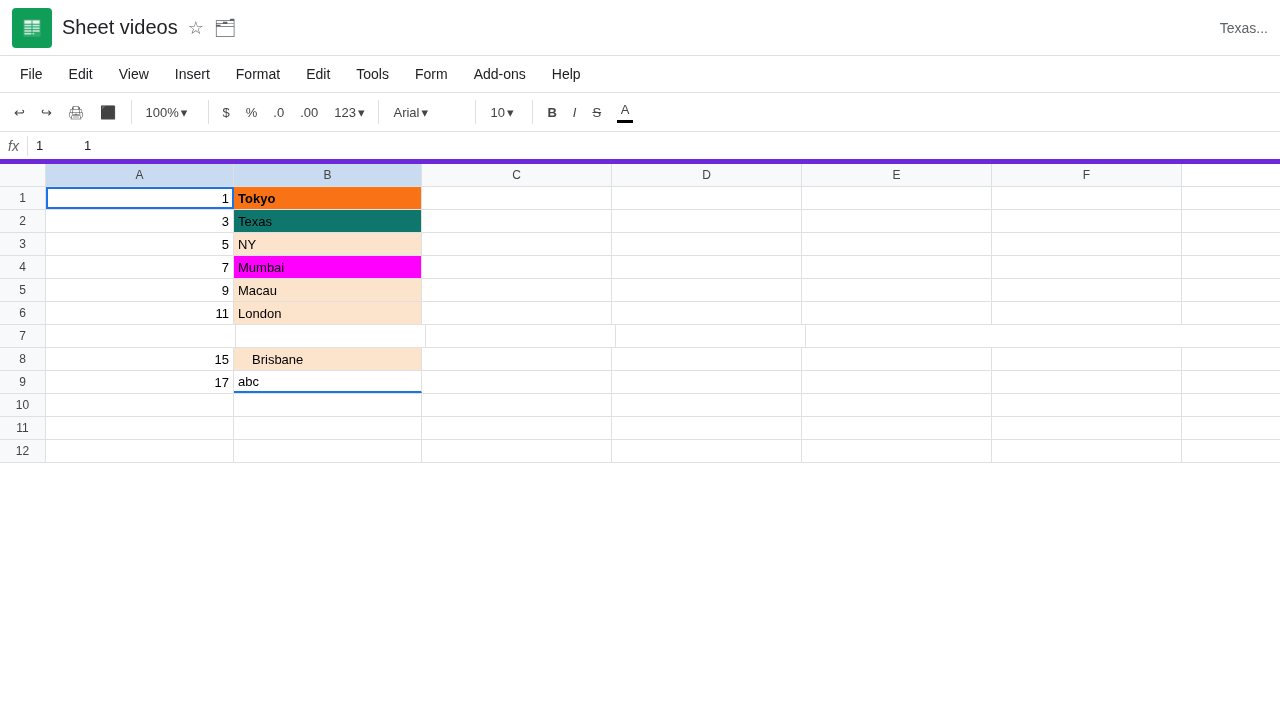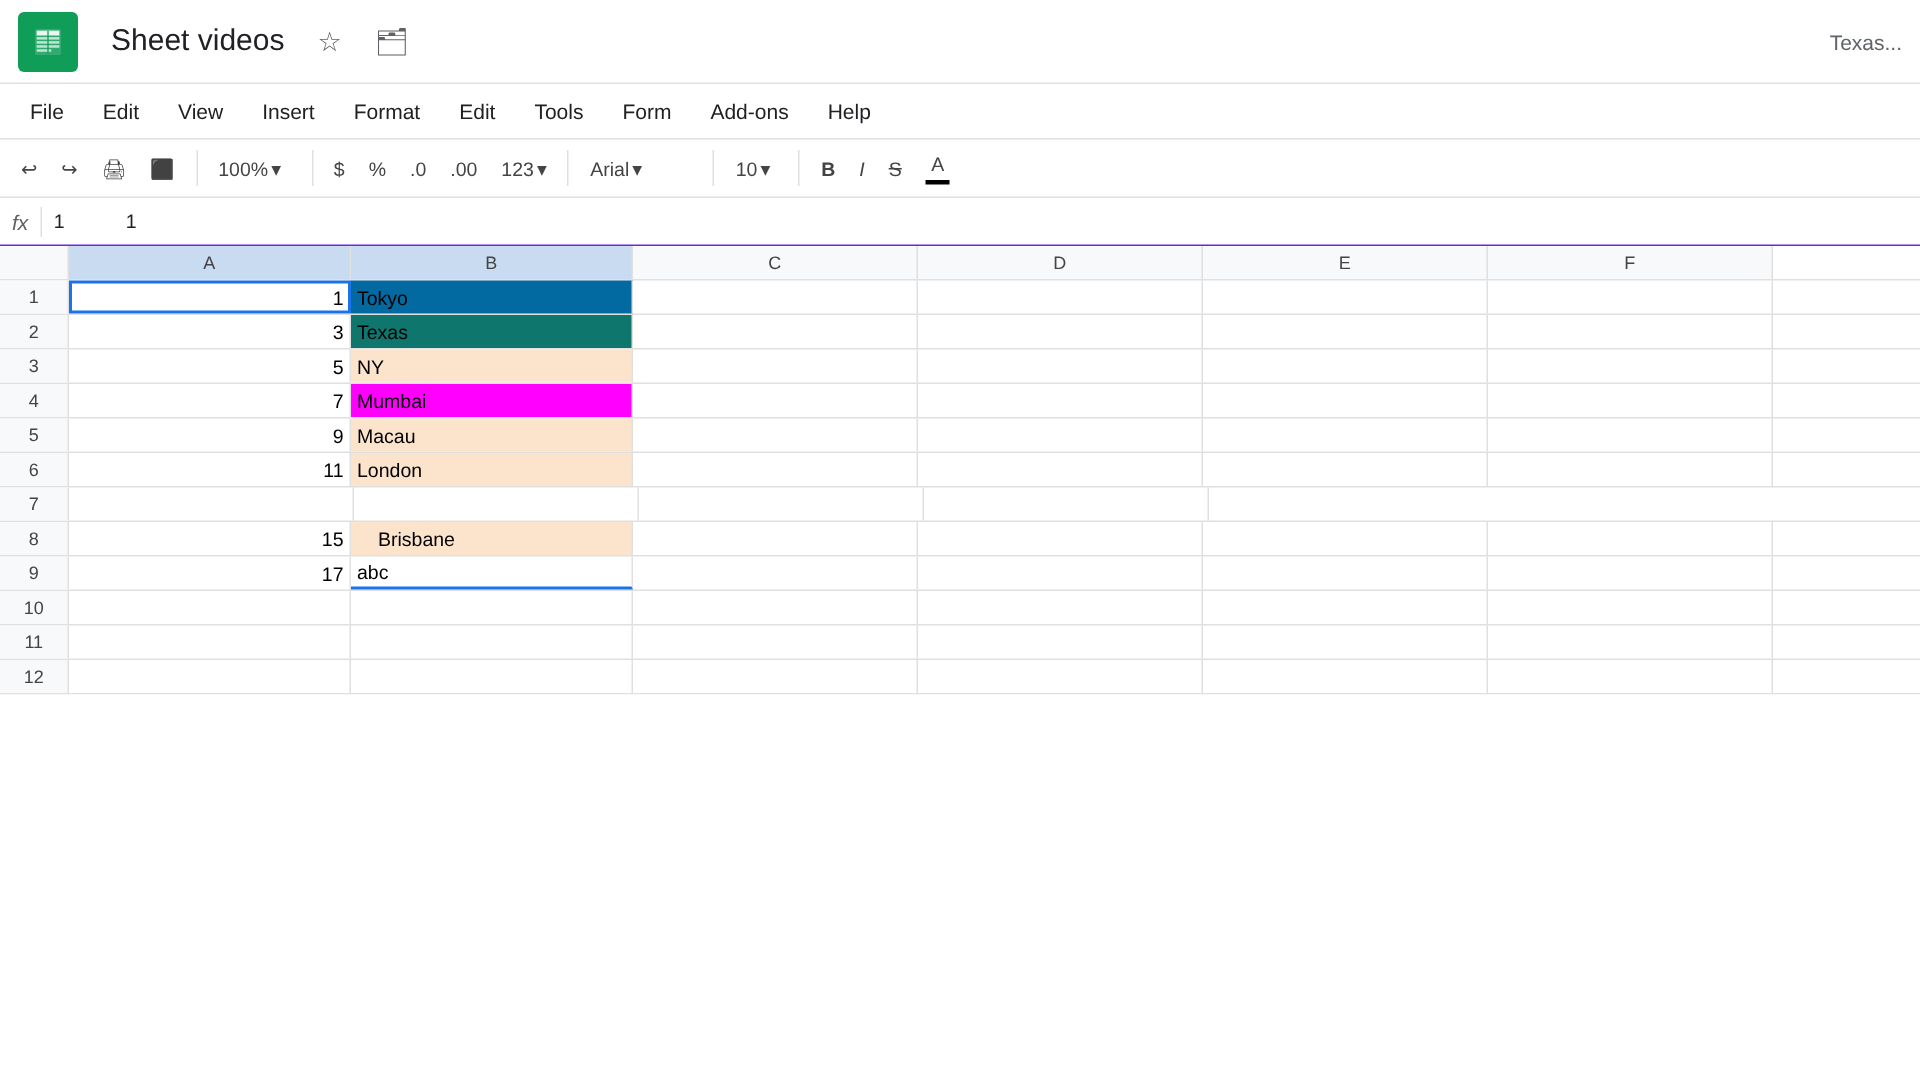--- a/index.html
+++ b/index.html
@@ -3,21 +3,21 @@
   <meta charset="utf-8">
   <style>
     * { margin: 0; padding: 0; box-sizing: border-box; }
     body { font-family: Arial, sans-serif; font-size: 13px; background: #fff; width: 1280px; height: 720px; overflow: hidden; }
 
     
     #title-bar {
       display: flex;
       align-items: center;
       padding: 8px 12px;
-      gap: 22px;
+      gap: 10px;
       height: 56px;
       border-bottom: 1px solid #e0e0e0;
     }
     #app-icon {
       width: 40px; height: 40px;
       background: #0f9d58;
       border-radius: 4px;
       display: flex; align-items: center; justify-content: center;
       flex-shrink: 0;
     }
@@ -81,21 +81,21 @@
     #font-color-btn {
       display: flex; flex-direction: column; align-items: center;
     }
     #font-color-underline { width: 16px; height: 3px; background: #000; margin-top: 1px; }
 
     
     #formula-bar {
       display: flex;
       align-items: center;
       height: 32px;
-      border-bottom: 1px solid #6d28d9;
+      border-bottom: 5px solid #6d28d9;
       padding: 0 8px;
       gap: 8px;
     }
     #fx-label { color: #5f6368; font-style: italic; font-size: 14px; }
     #cell-ref-box {
       font-size: 13px;
       color: #202124;
       min-width: 40px;
     }
     #formula-divider { width: 1px; height: 20px; background: #e0e0e0; }
@@ -256,21 +256,21 @@
     <div class="col-header-cell" style="width:190px;min-width:190px;">C</div>
     <div class="col-header-cell" style="width:190px;min-width:190px;">D</div>
     <div class="col-header-cell" style="width:190px;min-width:190px;">E</div>
     <div class="col-header-cell" style="width:190px;min-width:190px;">F</div>
   </div>
 
   <div id="rows-container">
       <div class="sheet-row">
         <div class="row-num">1</div>
         <div class="cell cell-a cell-selected" style="background: rgb(255, 255, 255);">1</div>
-        <div class="cell cell-b" style="background-color: #0369a1;">Tokyo</div>
+        <div class="cell cell-b" style="background-color: #f97316; font-weight: bold;">Tokyo</div>
         <div class="cell cell-c"></div>
         <div class="cell cell-d"></div>
         <div class="cell cell-e"></div>
         <div class="cell cell-f"></div>
       </div>
       <div class="sheet-row">
         <div class="row-num">2</div>
         <div class="cell cell-a">3</div>
         <div class="cell cell-b" style="background-color: #0f766e;">Texas</div>
         <div class="cell cell-c"></div>

